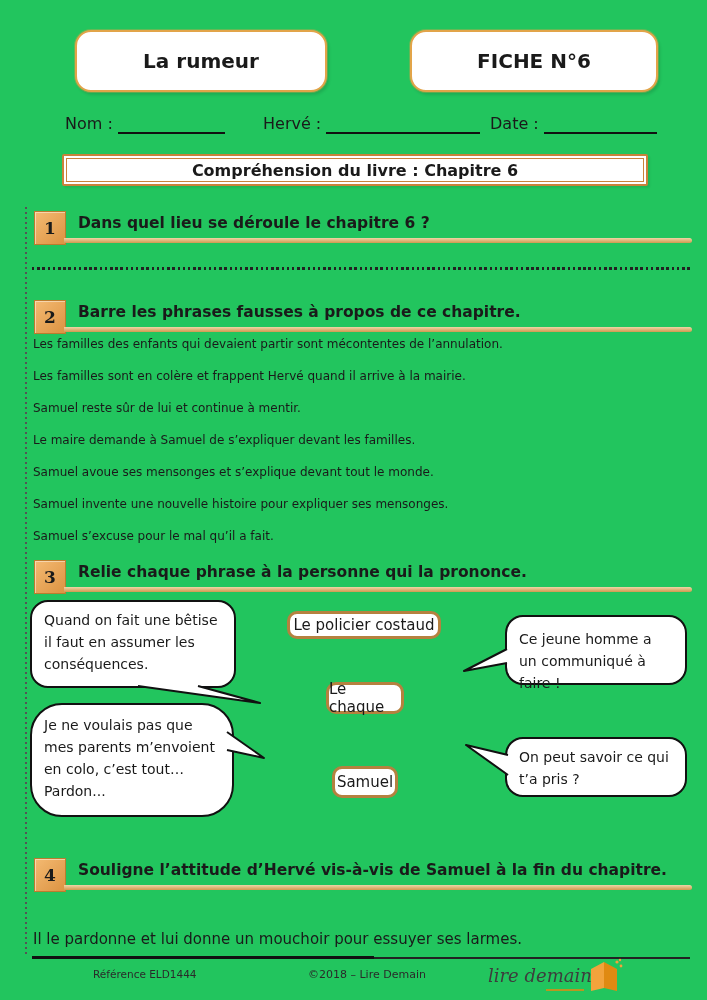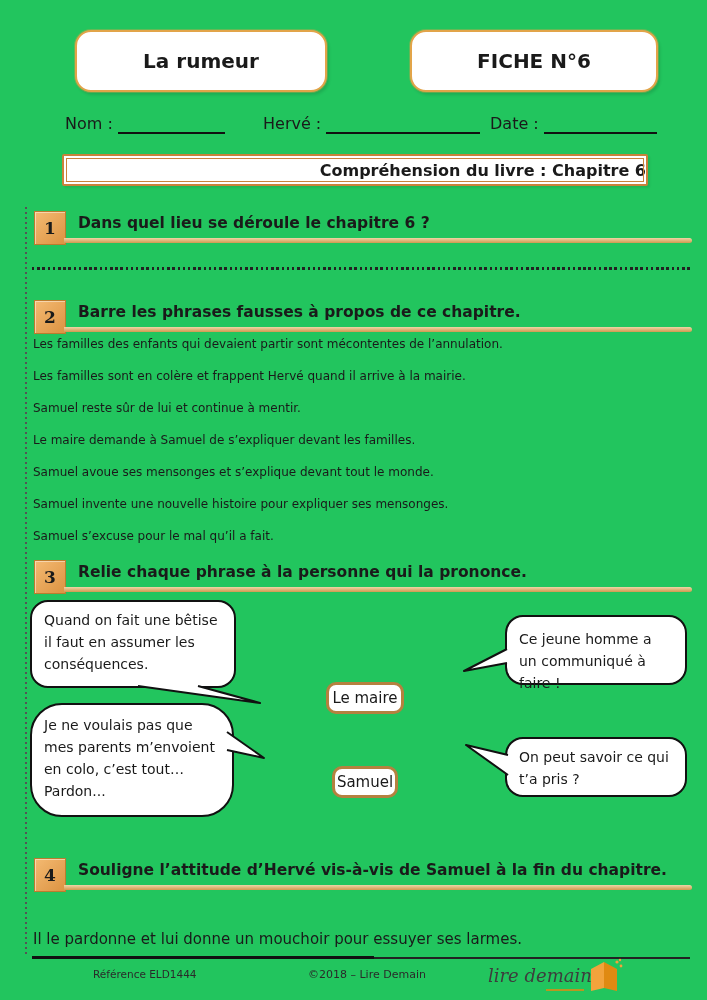--- a/index.html
+++ b/index.html
@@ -18,21 +18,21 @@
   .field{position:absolute;top:110px;height:24px;display:flex;align-items:flex-end;font-size:16px;}
   .field .lbl{white-space:nowrap;padding-bottom:1px;}
   .field .line{flex:1;border-bottom:2px solid #111;margin-left:5px;height:18px;}
   .f-nom{left:65px;width:160px;}
   .f-prenom{left:263px;width:217px;}
   .f-date{left:490px;width:167px;}
 
   
   .banner{position:absolute;left:62px;top:154px;width:582px;height:28px;background:#fff;
           border:2px solid #c9823b;outline:1px solid #c9823b;outline-offset:-5px;border-radius:2px;
-          display:flex;align-items:center;justify-content:flex-end;font-weight:700;font-size:16px;
+          display:flex;align-items:center;justify-content:center;font-weight:700;font-size:16px;
           box-shadow:2px 2px 2px rgba(0,0,0,.08);}
 
   
   .margin-rule{position:absolute;left:25px;top:207px;width:2px;height:750px;
                background:repeating-linear-gradient(180deg,#555 0 2px,transparent 2px 5px);}
 
   
   .qheader{position:absolute;left:34px;width:658px;height:33px;}
   .qbadge{position:absolute;left:0;top:0;width:30px;height:32px;
           background:linear-gradient(135deg,#f4ba72,#dc9342);border:1px solid #bb7c2e;
@@ -152,22 +152,25 @@
     </svg>
   </div>
 
   <div class="bubble" style="left:505px;top:737px;width:182px;height:60px;">
     <span>On peut savoir ce qui t’a pris ?</span>
     <svg class="tail" style="left:-43px;top:2px;" width="46" height="40">
       <path d="M44,14 L2,4 L44,34"></path>
     </svg>
   </div>
 
+  <div class="char-box cb-policier">
+    <span>Le policier costaud</span>
+  </div>
   <div class="char-box cb-maire">
-    <span>Le maire</span>
+    <span>Le chaque</span>
   </div>
   <div class="char-box cb-samuel">
     <span>Samuel</span>
   </div>
 
   <div class="qheader" style="top:858px;">
     <div class="qbadge">4</div>
     <div class="qtitle">Souligne l’attitude d’Hervé vis-à-vis de Samuel à la fin du chapitre.</div>
     <div class="qbar"></div>
   </div>

